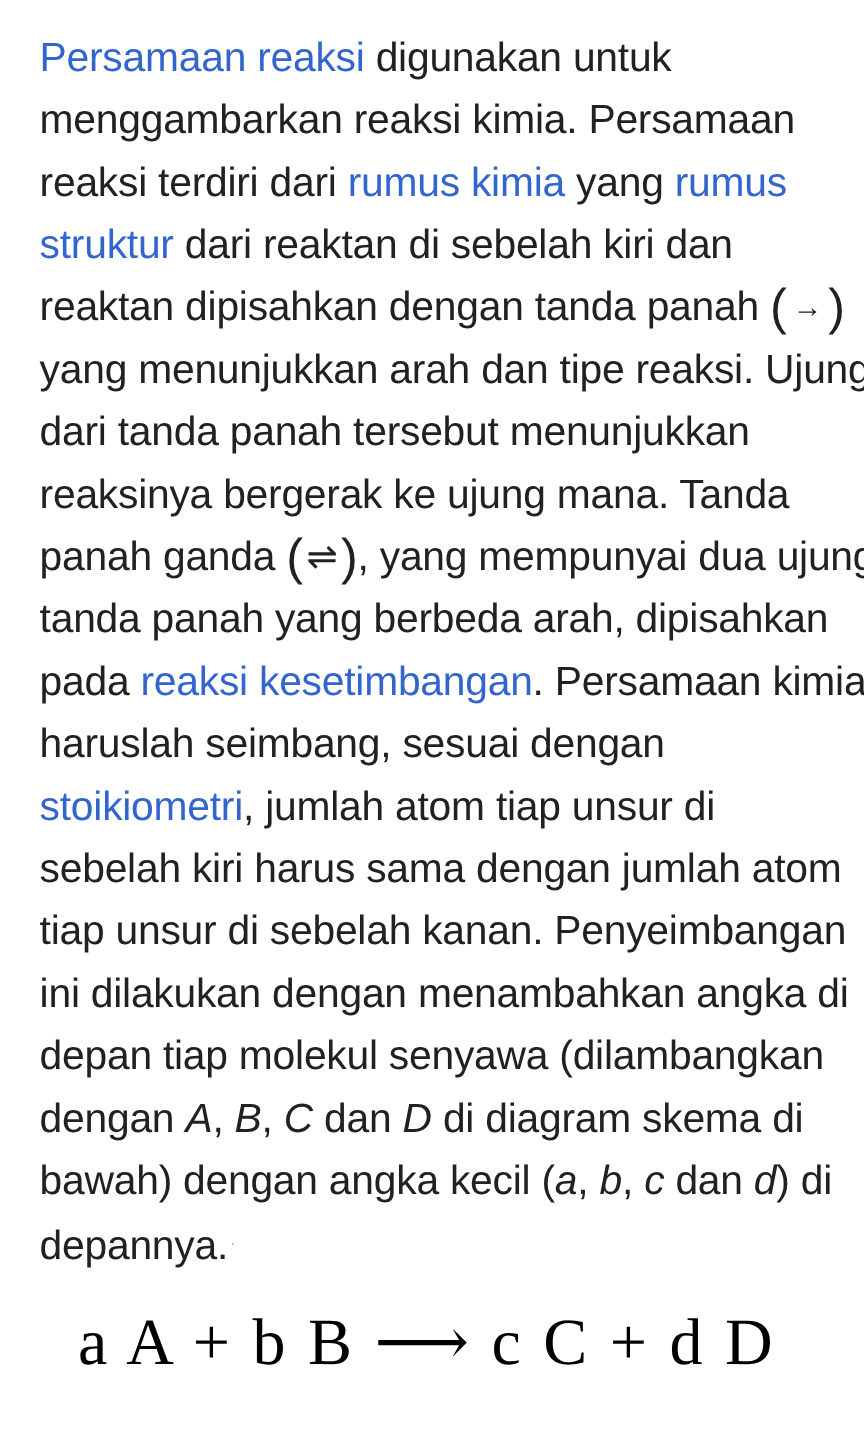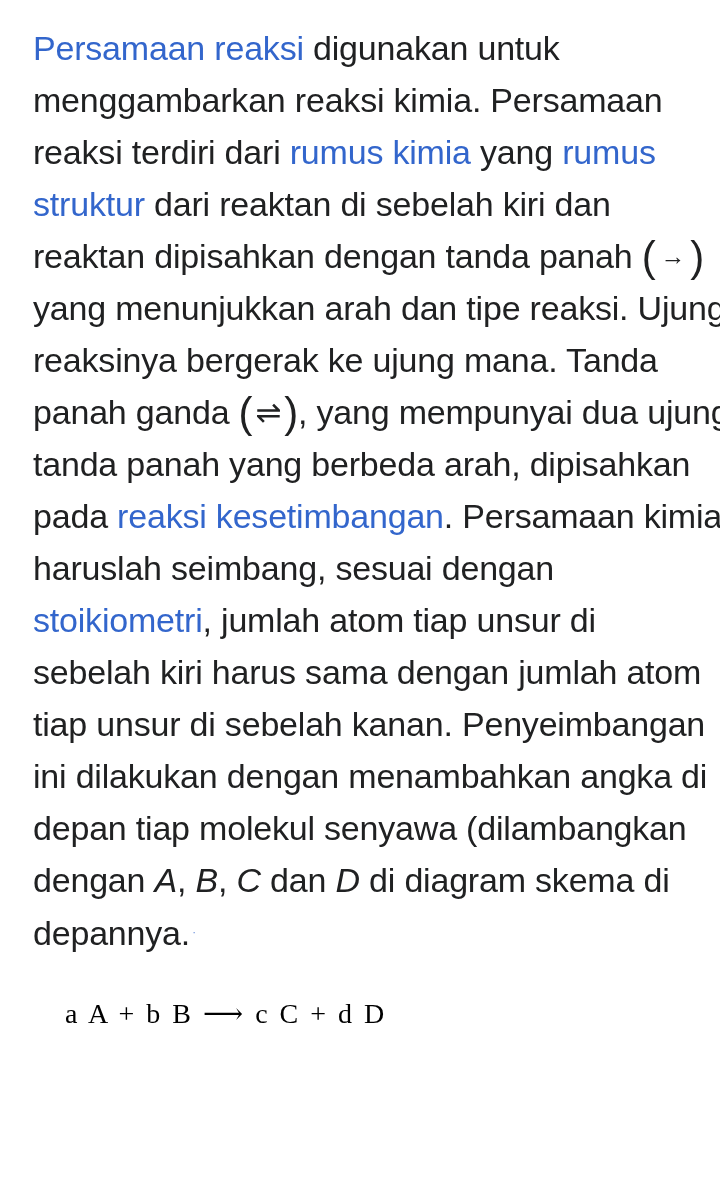--- a/index.html
+++ b/index.html
@@ -53,45 +53,47 @@
     font-size: 13px;
     color: #3366cc;
     opacity: 0.65;
     vertical-align: 9px;
     margin-left: 2px;
   }
   .formula-row {
     margin-top: 26px;
     padding-left: 32px;
     font-family: "Liberation Serif", "DejaVu Serif", "DejaVu Sans", serif;
-    font-size: 28px;
+    font-size: 55px;
     line-height: 58px;
     color: #000000;
     word-spacing: 5px;
     white-space: nowrap;
   }
 </style>
 </head>
 <body>
 
 <div class="article">
   <div id="paragraph">
       <div class="line"><a class="wlink" href="#">Persamaan reaksi</a><span> digunakan untuk</span></div>
       <div class="line"><span>menggambarkan reaksi kimia. Persamaan</span></div>
       <div class="line"><span>reaksi terdiri dari </span><a class="wlink" href="#">rumus kimia</a><span> yang </span><a class="wlink" href="#">rumus</a></div>
       <div class="line"><a class="wlink" href="#">struktur</a><span> dari reaktan di sebelah kiri dan</span></div>
       <div class="line"><span>reaktan dipisahkan dengan tanda panah </span><span class="seg-mopen">(</span><span class="seg-arrow">→</span><span class="seg-mclose">)</span></div>
       <div class="line"><span>yang menunjukkan arah dan tipe reaksi. Ujung</span></div>
+      <div class="line"><span>dari tanda panah tersebut menunjukkan</span></div>
       <div class="line"><span>reaksinya bergerak ke ujung mana. Tanda</span></div>
       <div class="line"><span>panah ganda </span><span class="seg-mopen">(</span><span class="seg-darrow">⇌</span><span class="seg-mclose">)</span><span>, yang mempunyai dua ujung</span></div>
       <div class="line"><span>tanda panah yang berbeda arah, dipisahkan</span></div>
       <div class="line"><span>pada </span><a class="wlink" href="#">reaksi kesetimbangan</a><span>. Persamaan kimia</span></div>
       <div class="line"><span>haruslah seimbang, sesuai dengan</span></div>
       <div class="line"><a class="wlink" href="#">stoikiometri</a><span>, jumlah atom tiap unsur di</span></div>
       <div class="line"><span>sebelah kiri harus sama dengan jumlah atom</span></div>
       <div class="line"><span>tiap unsur di sebelah kanan. Penyeimbangan</span></div>
       <div class="line"><span>ini dilakukan dengan menambahkan angka di</span></div>
       <div class="line"><span>depan tiap molekul senyawa (dilambangkan</span></div>
       <div class="line"><span>dengan </span><span class="seg-italic">A</span><span>, </span><span class="seg-italic">B</span><span>, </span><span class="seg-italic">C</span><span> dan </span><span class="seg-italic">D</span><span> di diagram skema di</span></div>
+      <div class="line"><span>bawah) dengan angka kecil (</span><span class="seg-italic">a</span><span>, </span><span class="seg-italic">b</span><span>, </span><span class="seg-italic">c</span><span> dan </span><span class="seg-italic">d</span><span>) di</span></div>
       <div class="line"><span>depannya.</span><sup class="seg-marker">·</sup></div>
     </div>
   <div class="formula-row">a A + b B ⟶ c C + d D</div>
 </div>
 
 </body></html>

